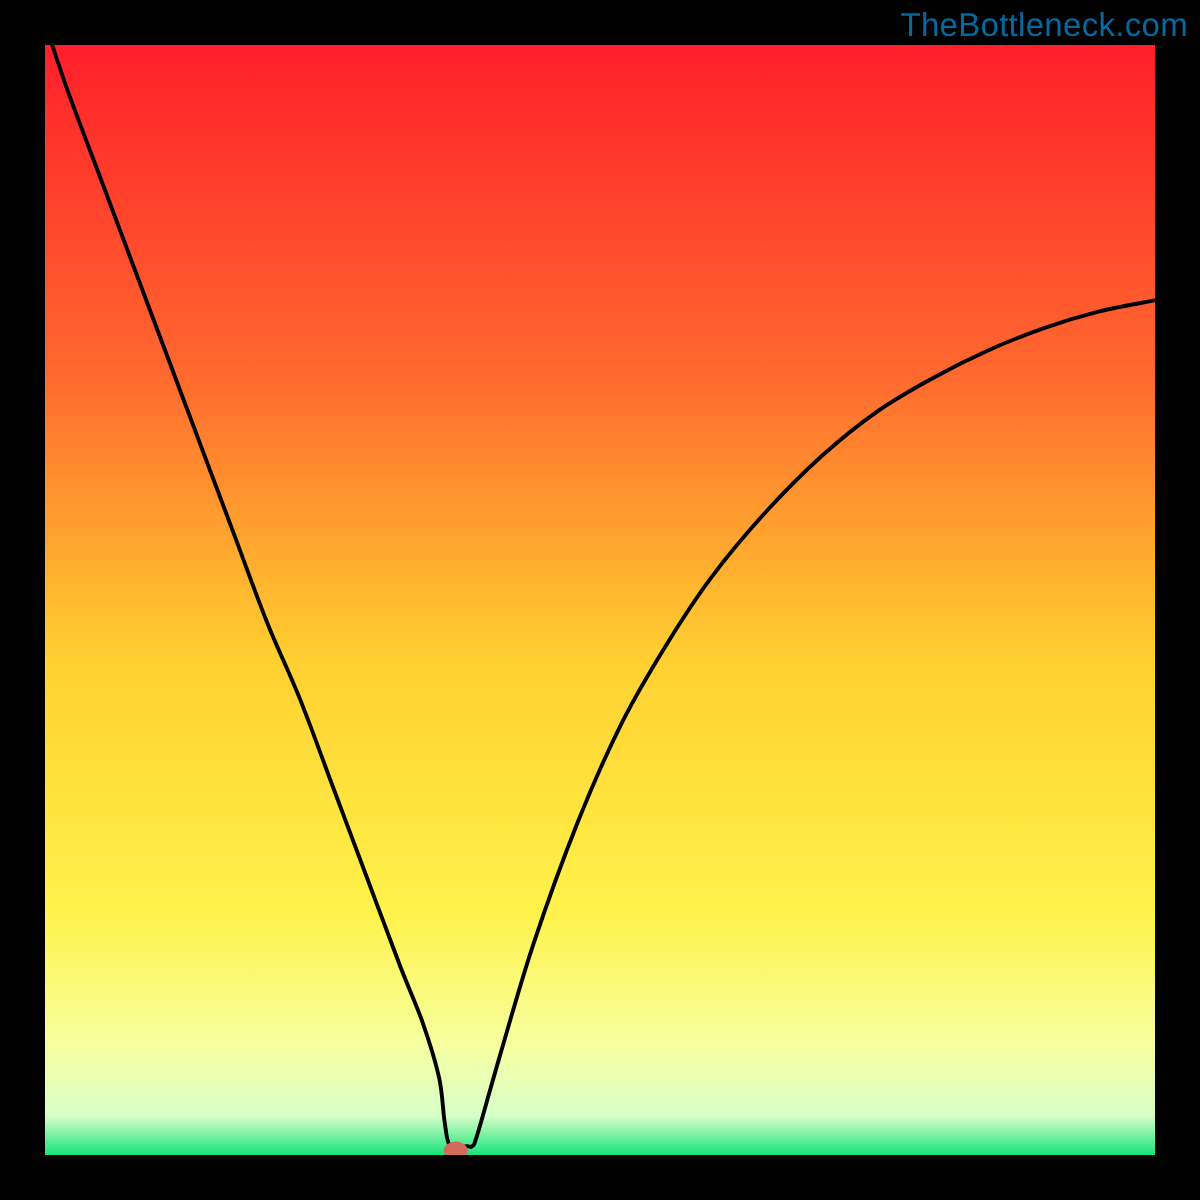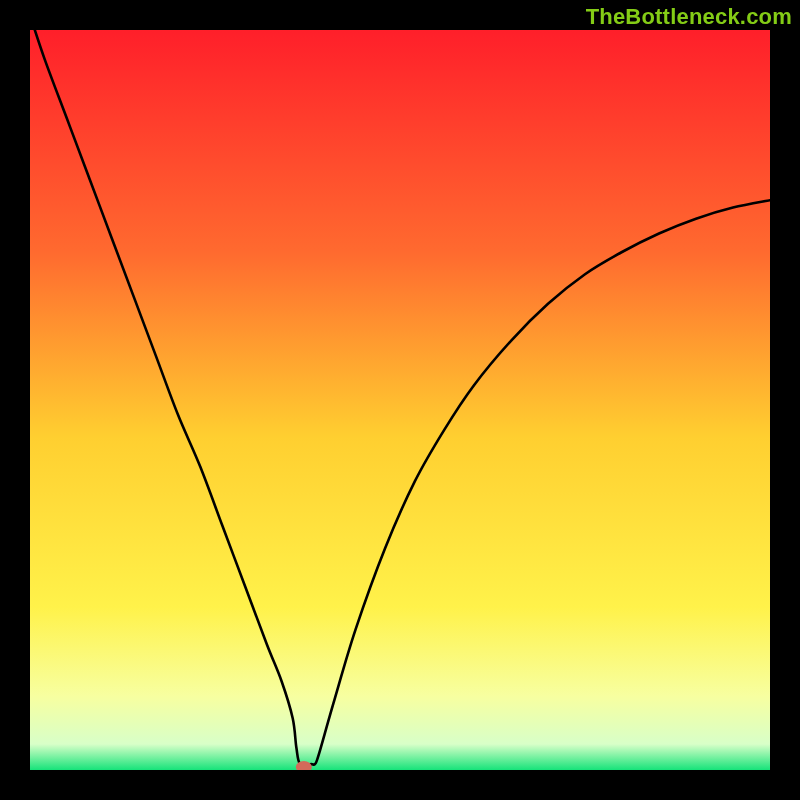--- a/index.html
+++ b/index.html
@@ -23,23 +23,23 @@
     position: absolute;
     left: 0;
     top: 0;
     width: 740px;
     height: 740px;
   }
   .watermark {
     position: absolute;
     top: 4px;
     right: 8px;
-    color: #84cc16;
+    color: #0369a1;
     font-size: 22px;
-    font-weight: 700;
+    font-weight: 400;
     letter-spacing: 0.2px;
     pointer-events: none;
   }
 </style>
 </head>
 <body>
 
 <div class="watermark">TheBottleneck.com</div>
 
 <div class="frame">

